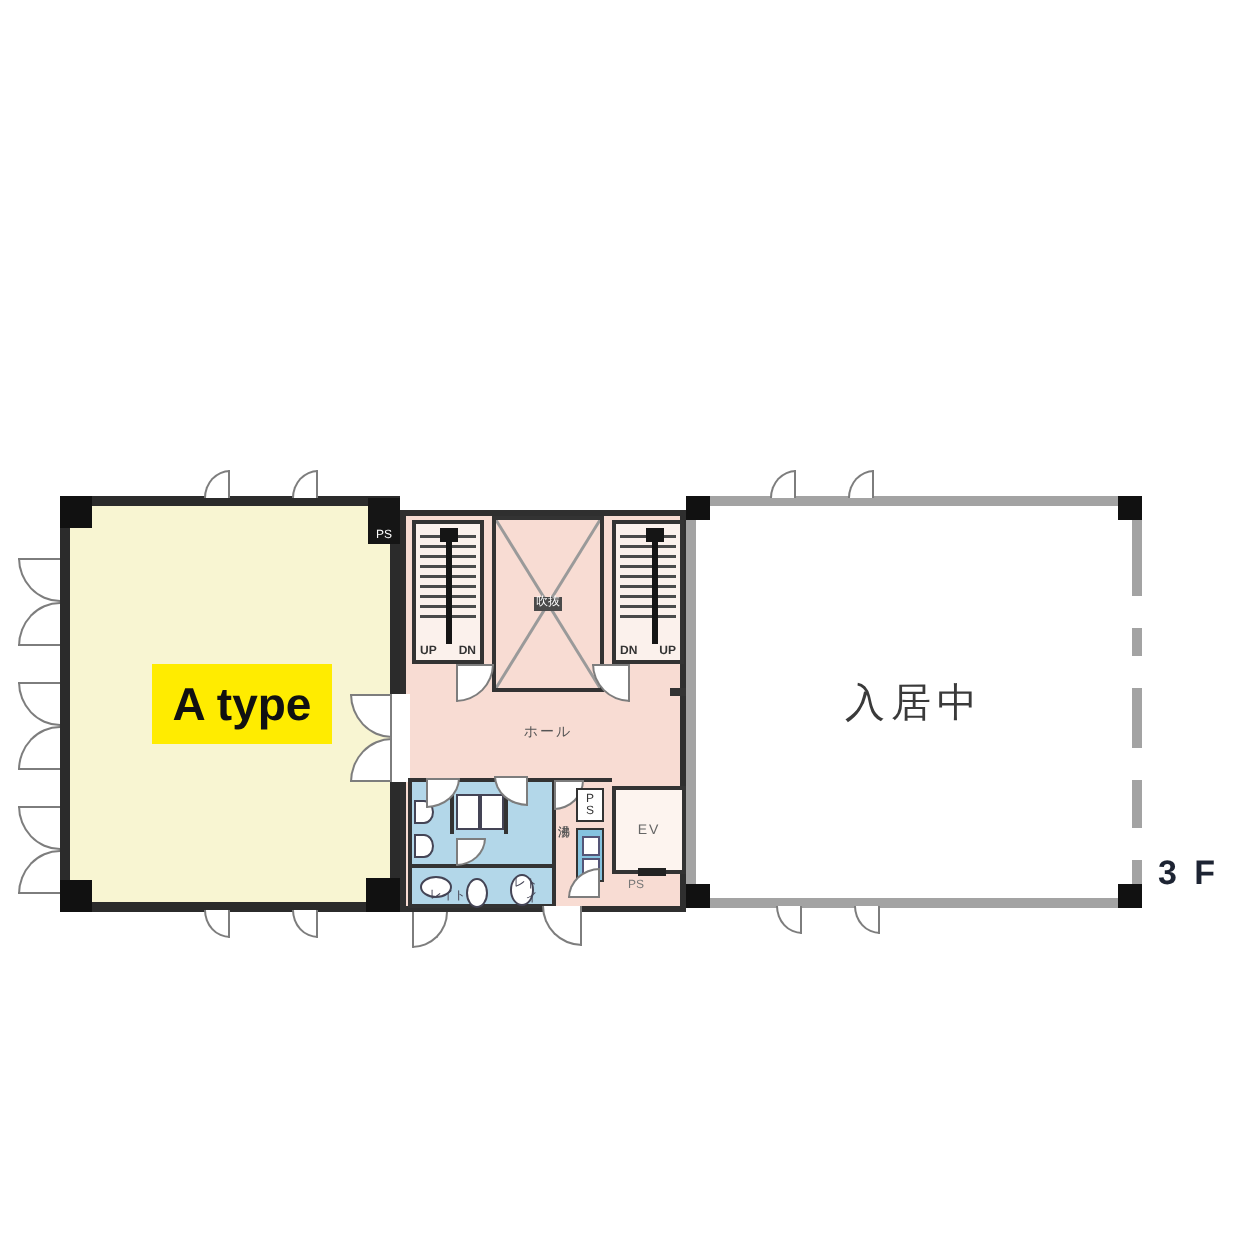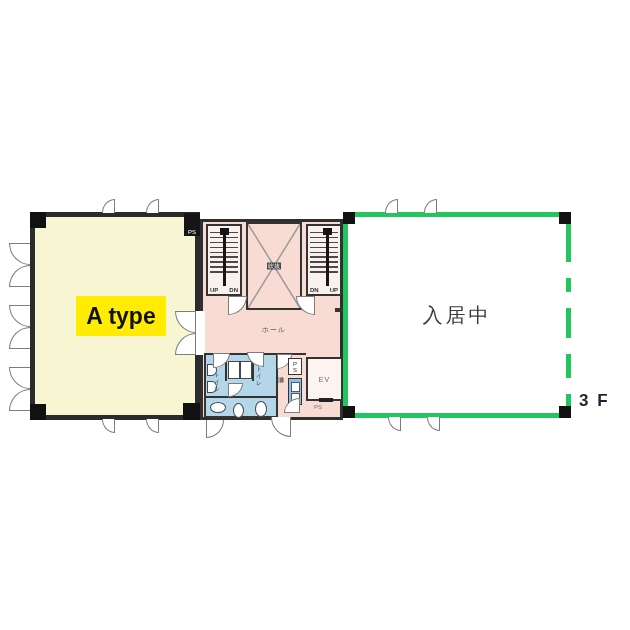--- a/index.html
+++ b/index.html
@@ -1,22 +1,22 @@
 <!DOCTYPE html>
 <html><head>
 <meta charset="utf-8">
 <style>
   html,body{margin:0;padding:0;background:#fff;}
   body{font-family:"Liberation Sans","DejaVu Sans",sans-serif;}
   .canvas{position:relative;width:630px;height:630px;background:#ffffff;overflow:hidden;}
-  .abs{position:absolute;box-sizing:border-box;}
+  .abs{position:absolute;box-sizing:border-box;margin-top:36px;}
   
   .a-type{left:30px;top:212px;width:170px;height:208px;background:#f8f5d2;border:5px solid #2b2b2b;}
   .core{left:200px;top:219px;width:143px;height:201px;background:#f8dcd3;border:3px solid #2f2f2f;}
-  .right-room{left:343px;top:212px;width:228px;height:206px;background:#ffffff;border:5px solid #22c55e;
+  .right-room{left:343px;top:212px;width:228px;height:206px;background:#ffffff;border:5px solid #a3a3a3;
               display:flex;align-items:center;justify-content:center;}
   .right-room-label{font-size:20px;color:#3a3a3a;letter-spacing:3px;}
   .corner{background:#111;}
   .notch{background:#fff;}
   
   .atype-chip{left:76px;top:296px;width:90px;height:40px;background:#ffec00;display:flex;align-items:center;justify-content:center;
               font-size:23px;font-weight:bold;color:#111;}
   .floor-label{left:579px;top:391px;font-size:17px;font-weight:bold;color:#1d2433;letter-spacing:2px;}
   
   .stair{background:#fbf1ec;border:2px solid #333;}

